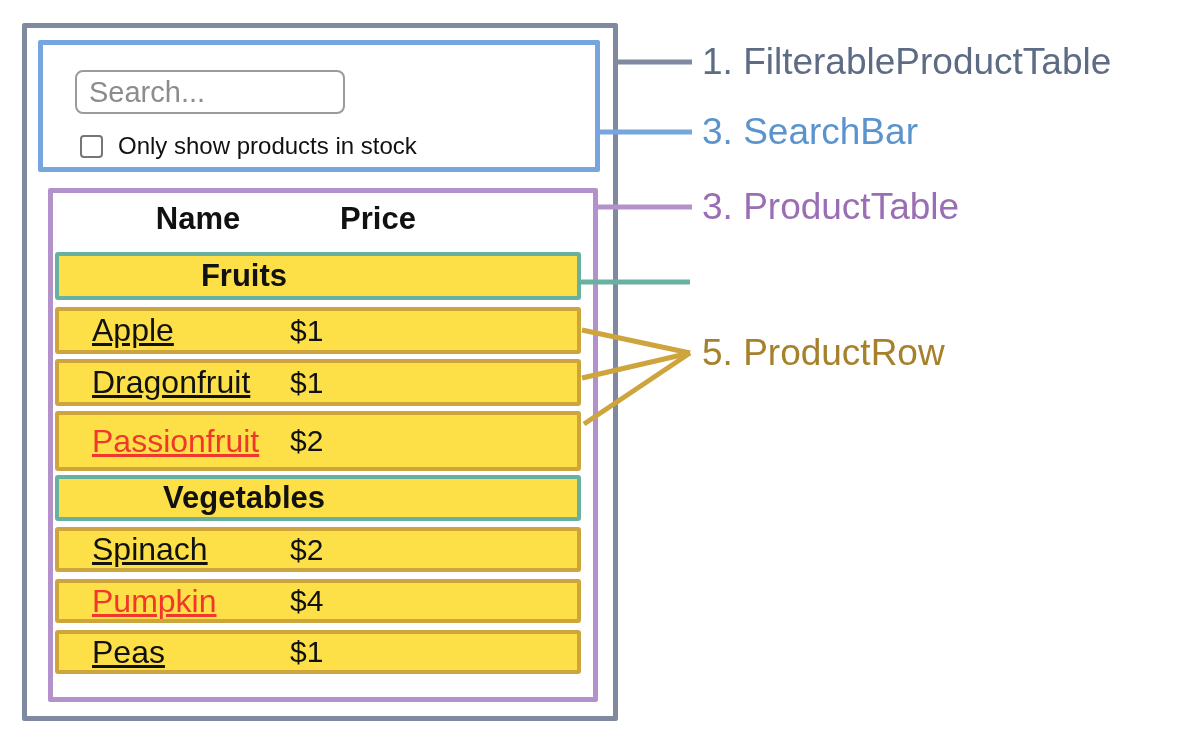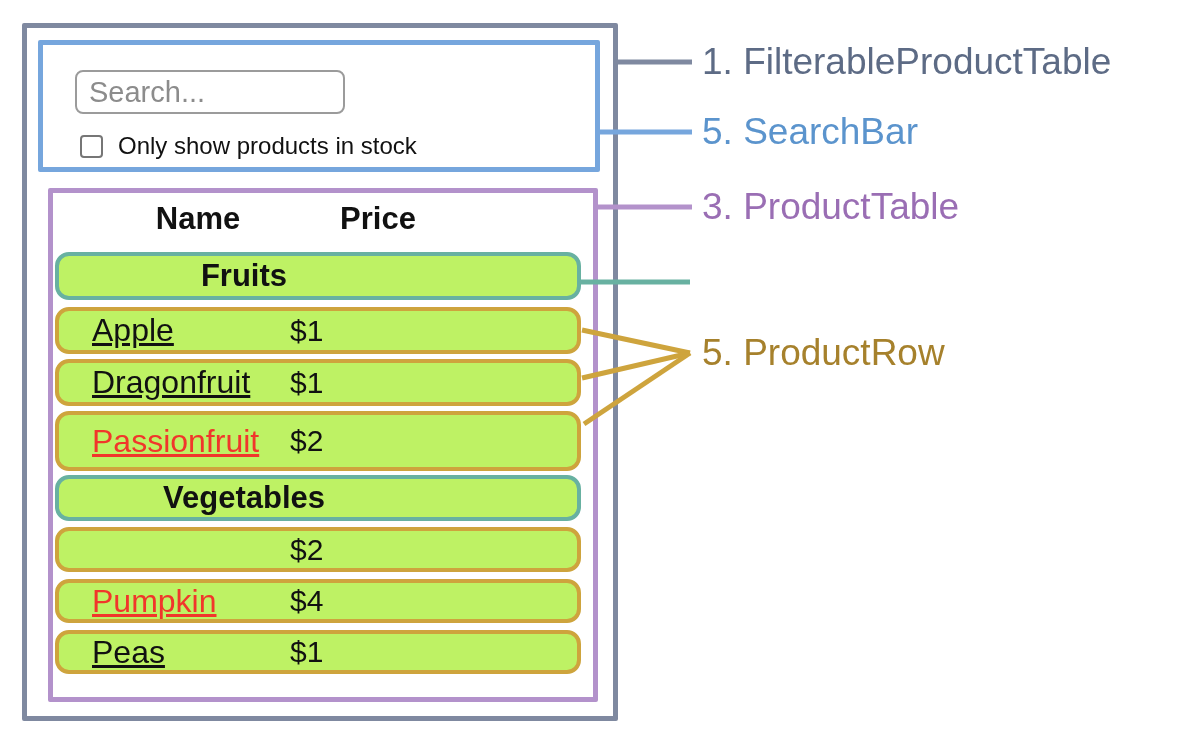--- a/index.html
+++ b/index.html
@@ -30,21 +30,21 @@
   .chkrow{position:absolute;left:37px;top:87px;display:flex;align-items:center;}
   .chk{appearance:none;-webkit-appearance:none;width:23px;height:23px;border:2px solid #767676;
     border-radius:4px;background:#fff;flex:0 0 auto;}
   .chklabel{margin-left:15px;font-size:24px;color:var(--text_black);white-space:nowrap;}
 
   .thead{position:absolute;top:8px;height:36px;display:flex;align-items:center;justify-content:center;
     font-weight:bold;font-size:31px;color:var(--text_black);}
   .thead.name{left:75px;width:140px;}
   .thead.price{left:255px;width:140px;}
 
-  .row{position:absolute;left:2px;width:526px;background:#bef264;border-radius:14px;display:flex;align-items:center;}
+  .row{position:absolute;left:2px;width:526px;background:#fde047;border-radius:3px;display:flex;align-items:center;}
   .row.category{border:4px solid var(--teal_border);}
   .row.product{border:4px solid var(--gold_border);}
   .cat-label{position:absolute;left:0;width:370px;text-align:center;font-weight:bold;font-size:31px;color:var(--text_black);}
   .cell-name{position:absolute;left:33px;font-size:32px;color:var(--text_black);white-space:nowrap;text-decoration:underline;}
   .cell-name.oos{color:var(--oos_red);}
   .cell-price{position:absolute;left:231px;font-size:30px;color:var(--text_black);}
 
   .lines{position:absolute;left:0;top:0;width:1200px;height:744px;pointer-events:none;z-index:5;}
 
   .lbl{position:absolute;left:702px;height:42px;line-height:42px;font-size:37px;white-space:nowrap;z-index:6;}
@@ -86,20 +86,21 @@
     </div>
     <div class="row product" style="top:218px;height:60px;text-align:center;">
       <span class="cell-name oos">Passionfruit</span>
       <span class="cell-price">$2</span>
     </div>
 
     <div class="row category" style="top:282px;height:46px;">
       <span class="cat-label">Vegetables</span>
     </div>
     <div class="row product" style="top:334px;height:45px;">
+      <span class="cell-name">Spinach</span>
       <span class="cell-price">$2</span>
     </div>
     <div class="row product" style="top:386px;height:44px;">
       <span class="cell-name oos">Pumpkin</span>
       <span class="cell-price">$4</span>
     </div>
     <div class="row product" style="top:437px;height:44px;">
       <span class="cell-name">Peas</span>
       <span class="cell-price">$1</span>
     </div>
@@ -109,17 +110,17 @@
     <line x1="615" y1="62" x2="692" y2="62" style="stroke:var(--slate_border);stroke-width:5"></line>
     <line x1="597" y1="132" x2="692" y2="132" style="stroke:var(--blue_border);stroke-width:5"></line>
     <line x1="595" y1="207" x2="692" y2="207" style="stroke:var(--purple_border);stroke-width:5"></line>
     <line x1="580" y1="282" x2="690" y2="282" style="stroke:var(--teal_border);stroke-width:5"></line>
     <line x1="582" y1="330" x2="690" y2="353" style="stroke:var(--gold_border);stroke-width:5"></line>
     <line x1="582" y1="378" x2="690" y2="353" style="stroke:var(--gold_border);stroke-width:5"></line>
     <line x1="584" y1="424" x2="690" y2="353" style="stroke:var(--gold_border);stroke-width:5"></line>
   </svg>
 
   <div class="lbl c-slate" style="top:41px;">1. FilterableProductTable</div>
-  <div class="lbl c-blue" style="top:111px;">5. SearchBar</div>
+  <div class="lbl c-blue" style="top:111px;">3. SearchBar</div>
   <div class="lbl c-purple" style="top:186px;">3. ProductTable</div>
   <div class="lbl c-gold" style="top:332px;">5. ProductRow</div>
 
 </div>
 
 </body></html>

